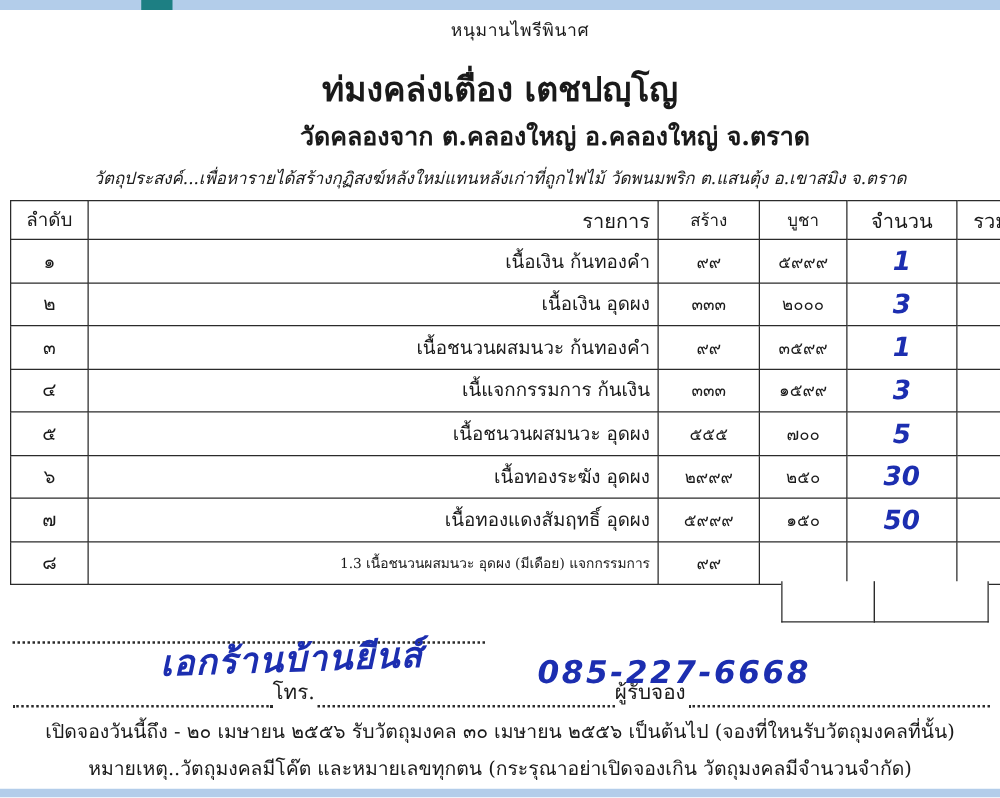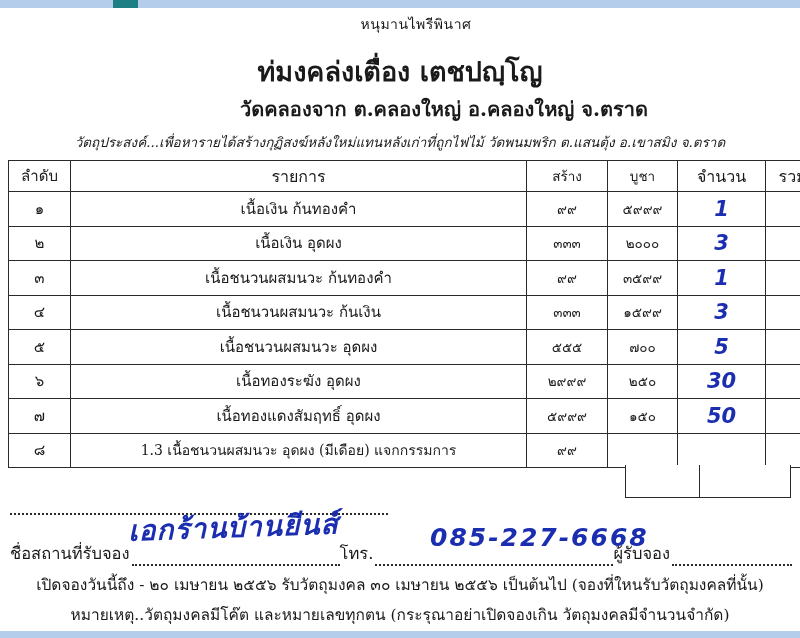--- a/index.html
+++ b/index.html
@@ -20,26 +20,26 @@
   table.order{
     position:absolute;left:8px;top:160px;width:784px;
     border-collapse:collapse;table-layout:fixed;
   }
   table.order td,table.order th{
     border:1.4px solid #2b2b2b;padding:0 6px;overflow:hidden;white-space:nowrap;
   }
   th{font-weight:normal;font-size:16px;height:30px;text-align:center;font-family:Liberation Serif, serif;}
   td{height:33.5px;font-size:15px;}
   .c-no{width:49px;text-align:center;font-size:15px;}
-  .c-item{width:443px;text-align:center;margin-left:28px;}
+  .c-item{width:443px;text-align:right;margin-left:28px;}
   .c-made{width:68px;text-align:center;font-size:13.5px;}
   .c-price{width:57px;text-align:center;font-size:13.5px;}
   .c-qty{width:75px;text-align:center;}
   .c-total{width:92px;}
-  .small-item{font-size:14px;}
+  .small-item{font-size:11px;}
   .hand{
     font-family:"DejaVu Sans", sans-serif;font-style:italic;font-weight:bold;
     color:#1c2eb0;
   }
   td.c-qty{font-size:21px;}
 
   .totals-strip{position:absolute;left:625px;top:465px;display:flex;}
   .totals-box{border:1.4px solid #2b2b2b;border-top:none;height:32px;background:#fff;}
   .tb1{width:73px;}
   .tb2{width:90px;margin-left:-1.4px;border-left:1.4px solid #2b2b2b;}
@@ -99,21 +99,21 @@
   <tr>
     <td class="c-no">๓</td>
     <td class="c-item">เนื้อชนวนผสมนวะ ก้นทองคำ</td>
     <td class="c-made">๙๙</td>
     <td class="c-price">๓๕๙๙</td>
     <td class="c-qty hand">1</td>
     <td class="c-total"></td>
   </tr>
   <tr>
     <td class="c-no">๔</td>
-    <td class="c-item">เนื้อชนวนผสมนวะ ก้นเงิน</td>
+    <td class="c-item">เนื้แจกกรรมการ ก้นเงิน</td>
     <td class="c-made">๓๓๓</td>
     <td class="c-price">๑๕๙๙</td>
     <td class="c-qty hand">3</td>
     <td class="c-total"></td>
   </tr>
   <tr>
     <td class="c-no">๕</td>
     <td class="c-item">เนื้อชนวนผสมนวะ อุดผง</td>
     <td class="c-made">๕๕๕</td>
     <td class="c-price">๗๐๐</td>
@@ -150,21 +150,20 @@
 <div class="totals-strip">
   <div class="totals-box tb1"></div>
   <div class="totals-box tb2"></div>
 </div>
 
 <div class="dotline lineA">
   <span class="dots" style="width:378px;"></span>
 </div>
 
 <div class="dotline lineB">
-  <span class="lbl">ชื่อสถานที่รับจอง</span>
   <span class="dots" style="width:208px;"></span>
   <span class="lbl">โทร.</span>
   <span class="dots" style="width:238px;"></span>
   <span class="lbl">ผู้รับจอง</span>
   <span class="dots" style="flex:1;"></span>
 </div>
 
 <div class="hand hw-shop">เอกร้านบ้านยีนส์</div>
 <div class="hand hw-phone">085-227-6668</div>
 

